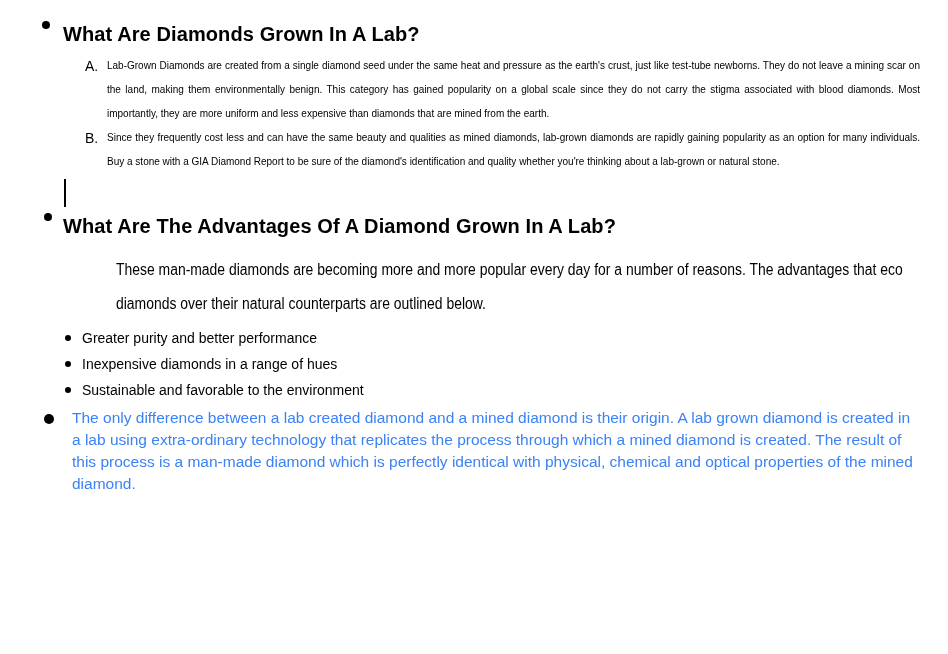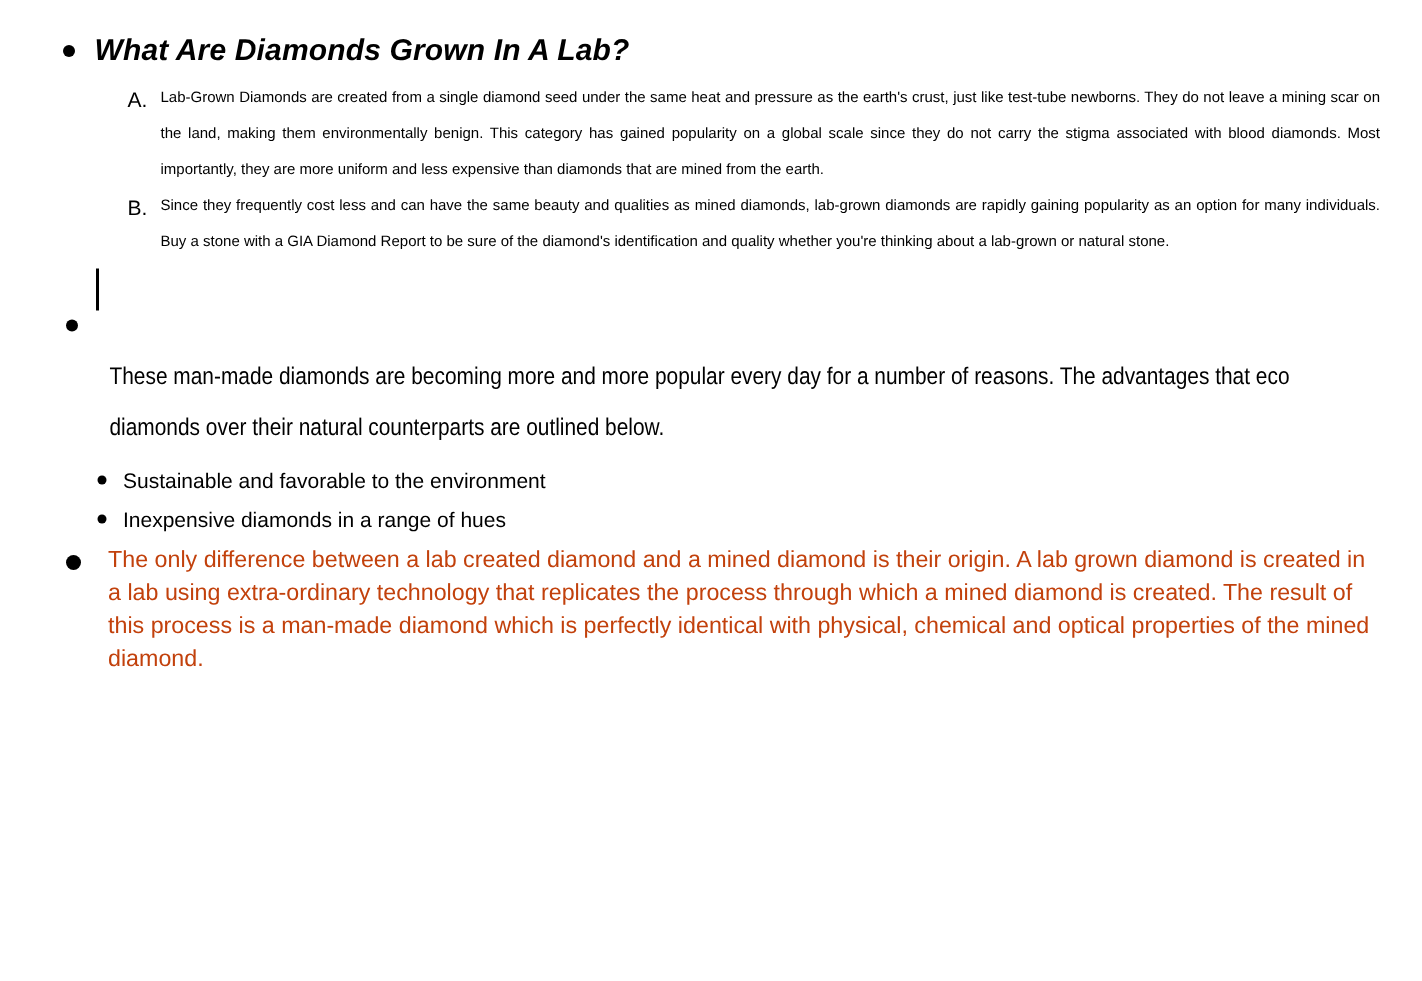--- a/index.html
+++ b/index.html
@@ -15,21 +15,21 @@
     overflow: hidden;
   }
   .page {
     position: relative;
     width: 948px;
     height: 654px;
     background: #ffffff;
   }
 
   
-  .h-row { display: flex; align-items: center; font-style: italic; }
+  .h-row { display: flex; align-items: flex-start; }
   .h1-row { margin: 21px 0 0 42px; }
   .h2-row { margin: 6px 0 0 44px; }
   .h-bullet {
     flex: none;
     width: 8px; height: 8px;
     border-radius: 50%;
     background: #000;
   }
   .h1-row .h-bullet { margin-right: 13px; }
   .h2-row .h-bullet { margin-right: 11px; }
@@ -61,21 +61,21 @@
 
   
   .caret {
     width: 1.5px;
     height: 28px;
     background: #000;
     margin: 5px 0 0 64px;
   }
 
   
-  .intro-wrap { margin: 14px 0 0 73px; height: 68px; }
+  .intro-wrap { margin: 14px 0 0 116px; height: 68px; }
   .intro {
     display: inline-block;
     width: 940px;
     transform: scaleX(0.87);
     transform-origin: 0 0;
     font-size: 16px;
     line-height: 34px;
     white-space: normal;
   }
 
@@ -97,21 +97,21 @@
     width: 10px; height: 10px;
     border-radius: 50%;
     background: #000;
     margin: 7px 18px 0 0;
   }
   .note-text {
     margin: 0;
     width: 845px;
     font-size: 15.5px;
     line-height: 22px;
-    color: #c2410c;
+    color: #3b82f6;
   }
 </style>
 </head>
 <body>
 
 <div class="page">
 
   <div class="h-row h1-row">
     <span class="h-bullet"></span>
     <h1>What Are Diamonds Grown In A Lab?</h1>
@@ -125,34 +125,39 @@
     <div class="alpha-item">
       <span class="alpha-marker">B.</span>
       <p class="alpha-text">Since they frequently cost less and can have the same beauty and qualities as mined diamonds, lab-grown diamonds are rapidly gaining popularity as an option for many individuals. Buy a stone with a GIA Diamond Report to be sure of the diamond's identification and quality whether you're thinking about a lab-grown or natural stone.</p>
     </div>
   </div>
 
   <div class="caret"></div>
 
   <div class="h-row h2-row">
     <span class="h-bullet"></span>
+    <h2>What Are The Advantages Of A Diamond Grown In A Lab?</h2>
   </div>
 
   <div class="intro-wrap">
     <span class="intro">These man-made diamonds are becoming more and more popular every day for a number of reasons. The advantages that eco diamonds over their natural counterparts are outlined below.</span>
   </div>
 
   <ul class="adv-list">
     <li class="adv-item">
       <span class="adv-bullet"></span>
-      <span>Sustainable and favorable to the environment</span>
+      <span>Greater purity and better performance</span>
     </li>
     <li class="adv-item">
       <span class="adv-bullet"></span>
       <span>Inexpensive diamonds in a range of hues</span>
+    </li>
+    <li class="adv-item">
+      <span class="adv-bullet"></span>
+      <span>Sustainable and favorable to the environment</span>
     </li>
   </ul>
 
   <div class="note-row">
     <span class="note-bullet"></span>
     <p class="note-text">The only difference between a lab created diamond and a mined diamond is their origin. A lab grown diamond is created in a lab using extra-ordinary technology that replicates the process through which a mined diamond is created. The result of this process is a man-made diamond which is perfectly identical with physical, chemical and optical properties of the mined diamond.</p>
   </div>
 
 </div>
 

